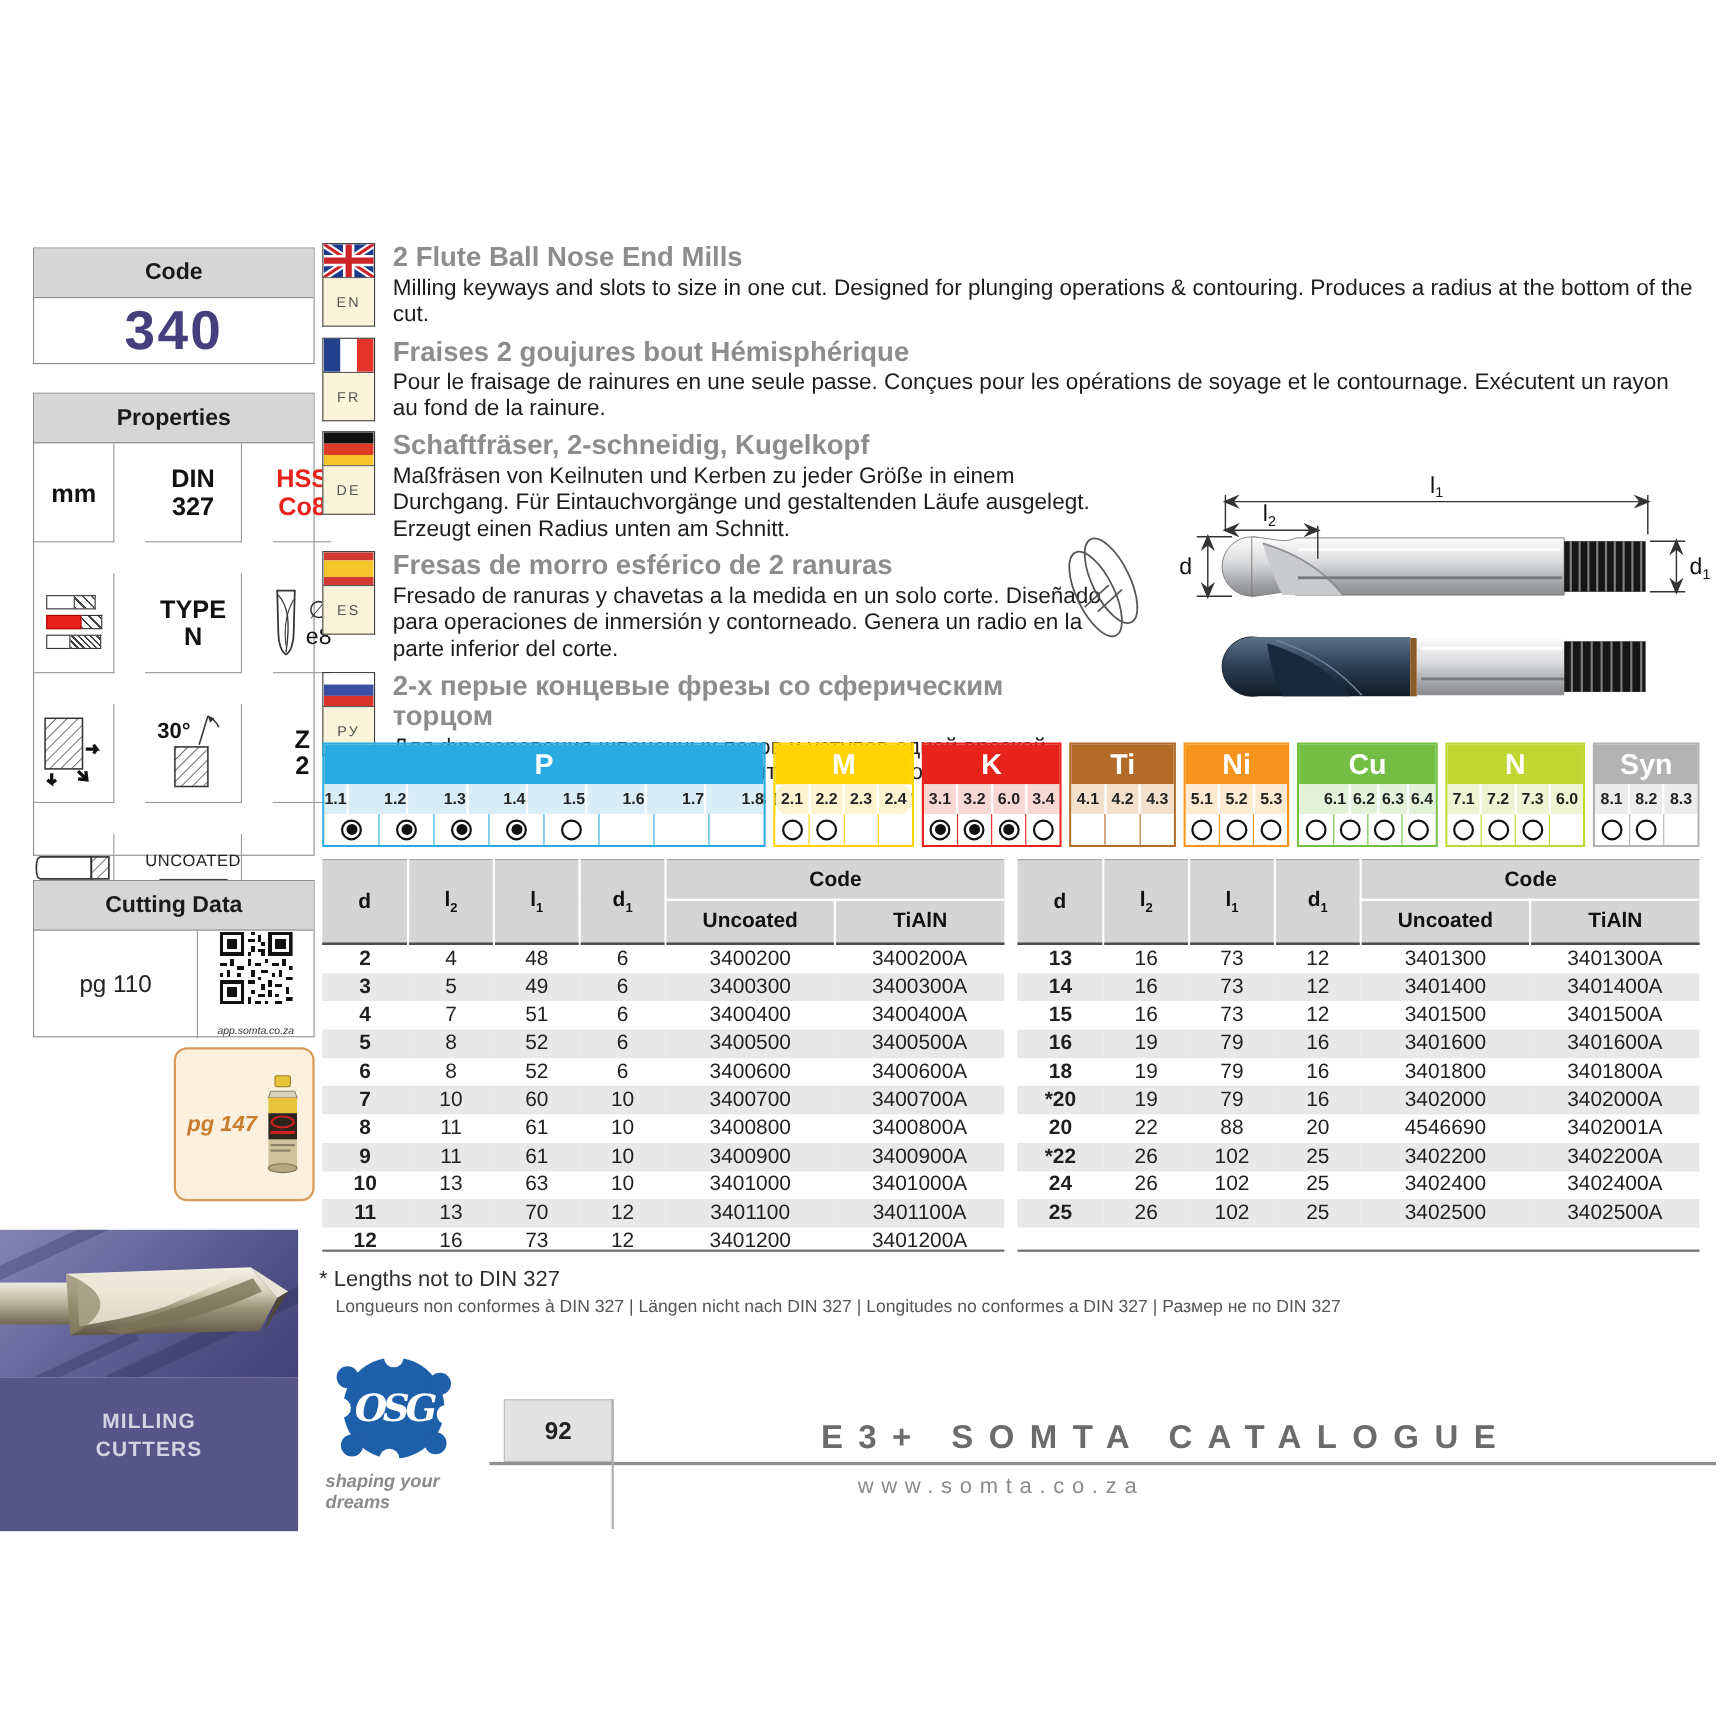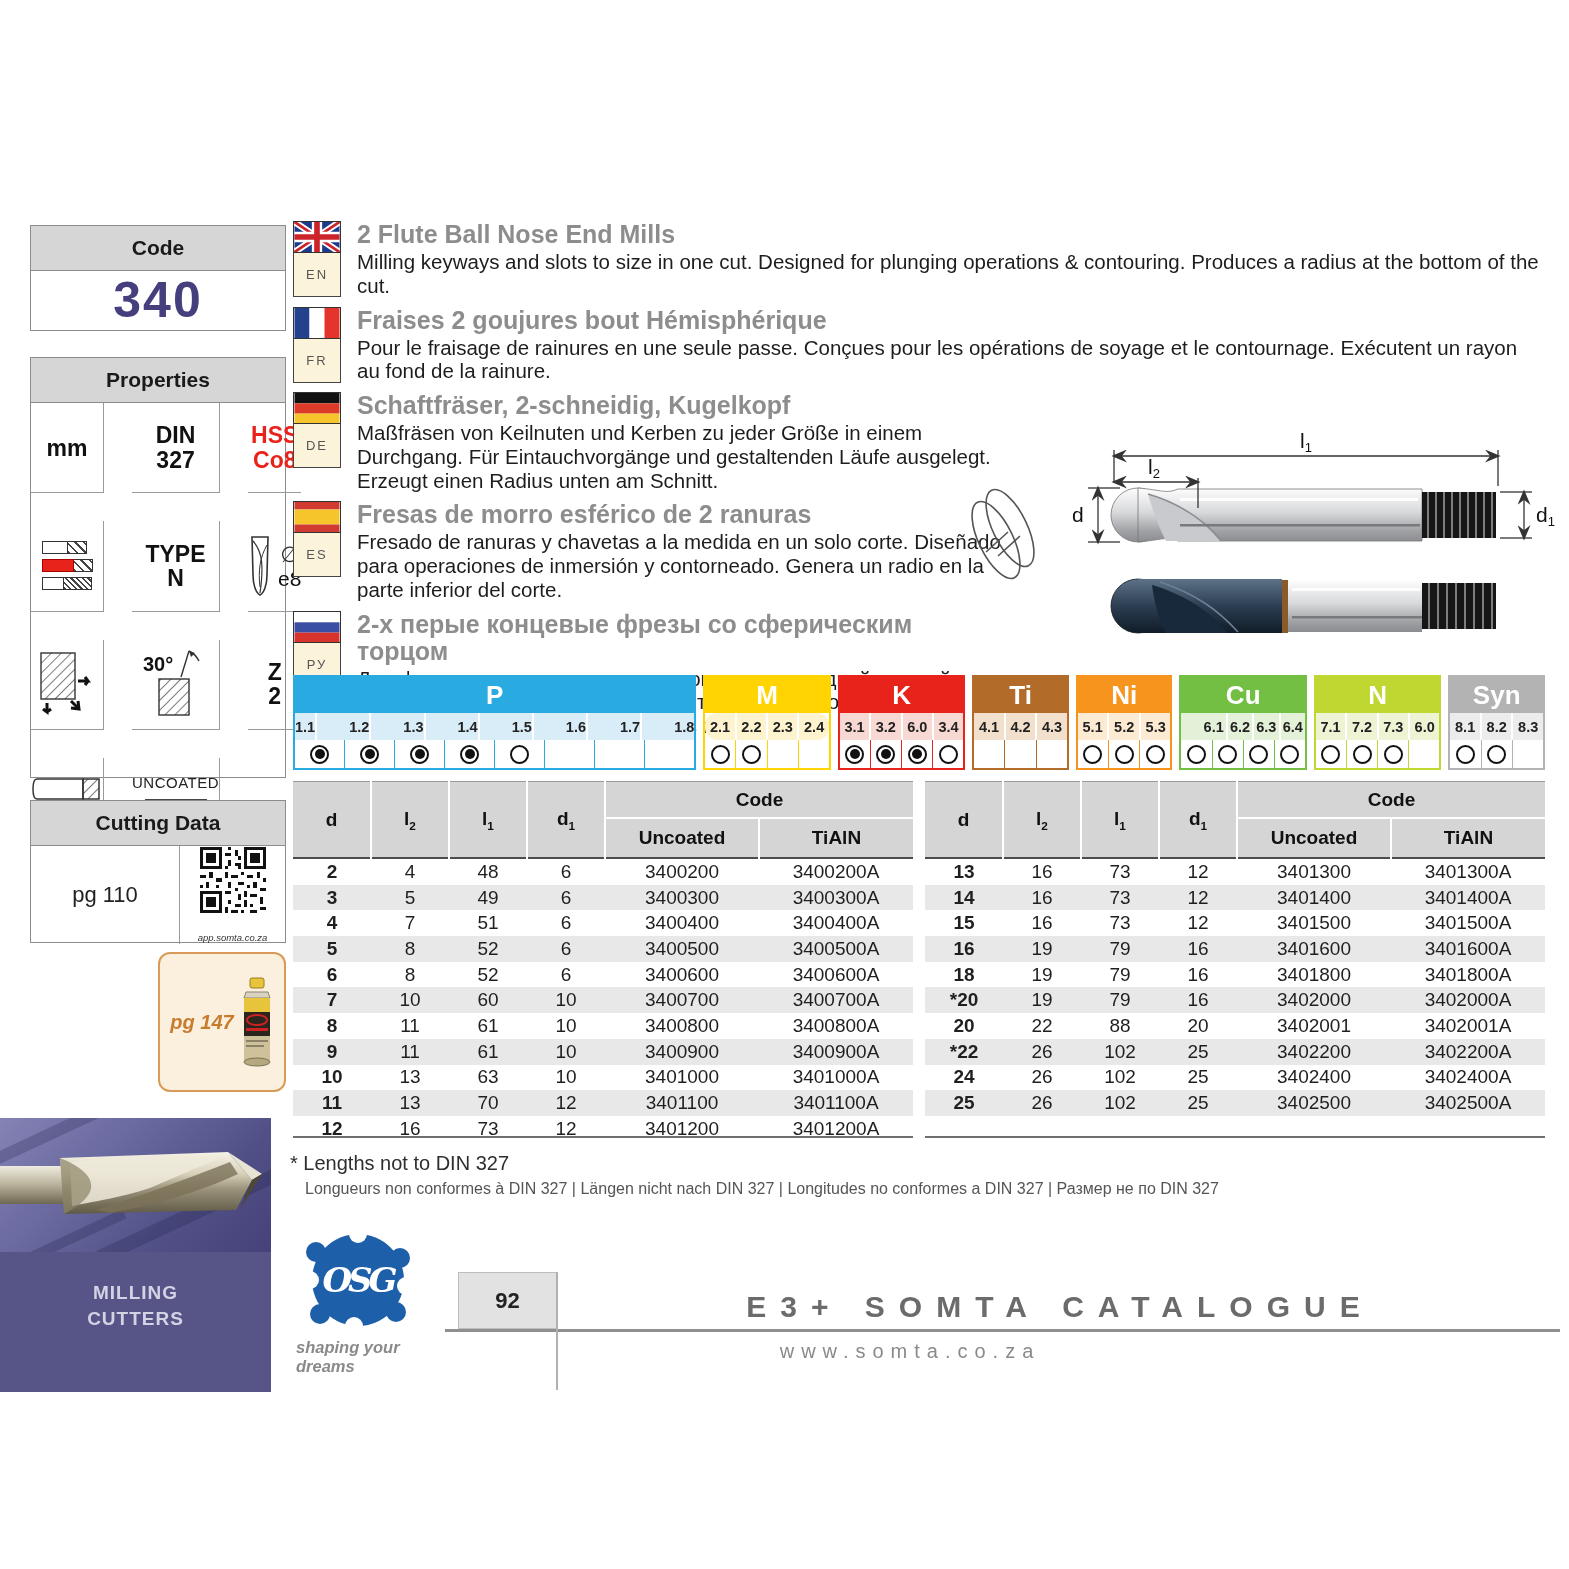--- a/index.html
+++ b/index.html
@@ -859,21 +859,21 @@
             <td>79</td>
             <td>16</td>
             <td>3402000</td>
             <td>3402000A</td>
           </tr>
           <tr>
             <td>20</td>
             <td>22</td>
             <td>88</td>
             <td>20</td>
-            <td>3402001</td>
+            <td>4546690</td>
             <td>3402001A</td>
           </tr>
           <tr>
             <td>*22</td>
             <td>26</td>
             <td>102</td>
             <td>25</td>
             <td>3402200</td>
             <td>3402200A</td>
           </tr>

